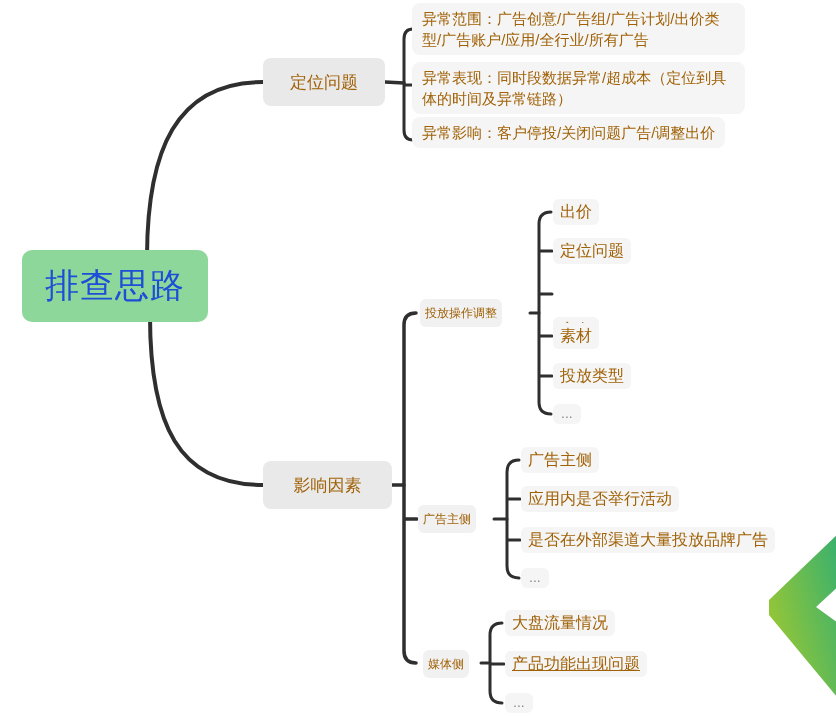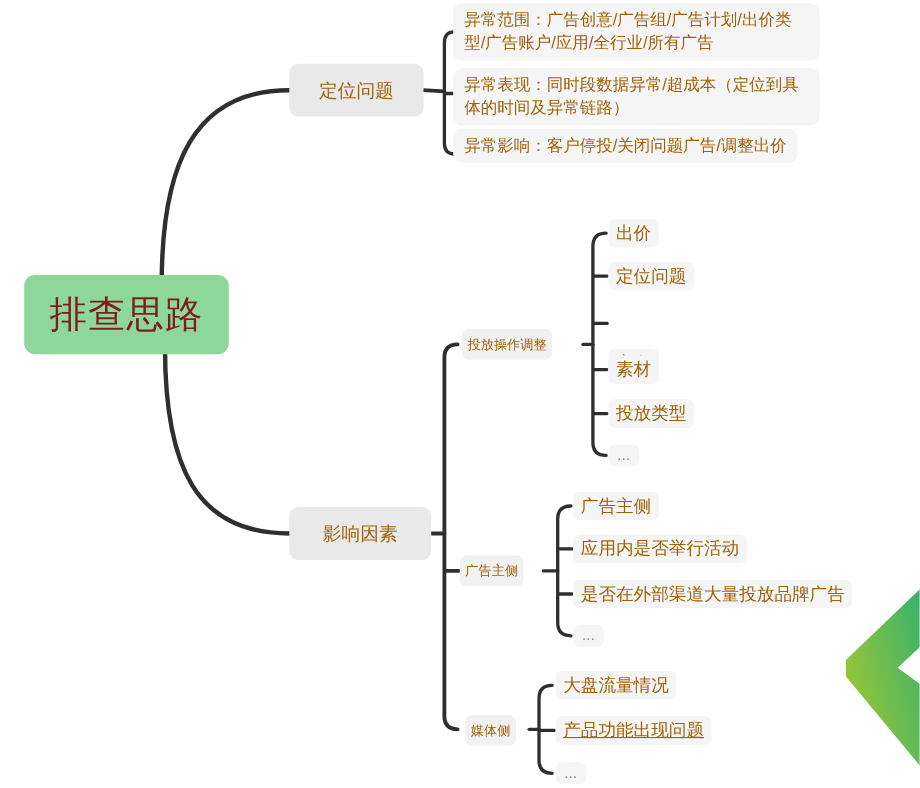--- a/index.html
+++ b/index.html
@@ -7,21 +7,21 @@
     width:836px;height:716px;position:relative;overflow:hidden;background:#ffffff;
     font-family:"Liberation Sans","DejaVu Sans",sans-serif;
   }
   #connectors{position:absolute;left:0;top:0;z-index:0;}
   .node{
     position:absolute;box-sizing:border-box;display:flex;align-items:center;
     color:#a16207;white-space:nowrap;z-index:2;
   }
   .root{
     left:22px;top:250px;width:186px;height:72px;justify-content:center;
-    background:#8ed79a;color:#7f1d1d;font-size:34px;border-radius:10px;letter-spacing:1px;
+    background:#8ed79a;color:#1d4ed8;font-size:34px;border-radius:10px;letter-spacing:1px;
   }
   .l1{
     background:#e9e9ea;border-radius:8px;font-size:17px;justify-content:center;
   }
   .l1-a{left:263px;top:58px;width:122px;height:48px;}
   .l1-b{left:263px;top:461px;width:129px;height:48px;}
   .l2{
     background:#f1f1f2;border-radius:6px;font-size:12px;padding:4px 5px;height:28px;
   }
   .l2-a{left:420px;top:299px;}

